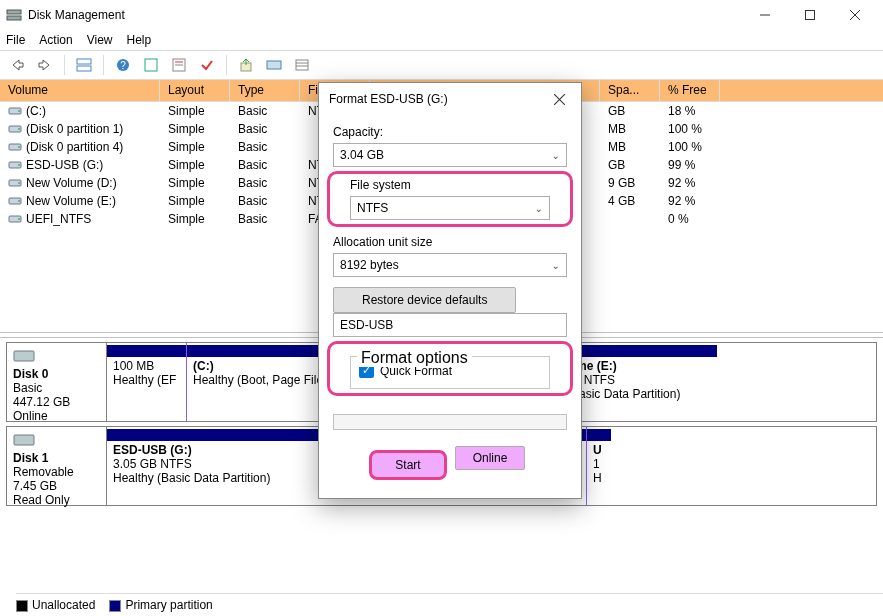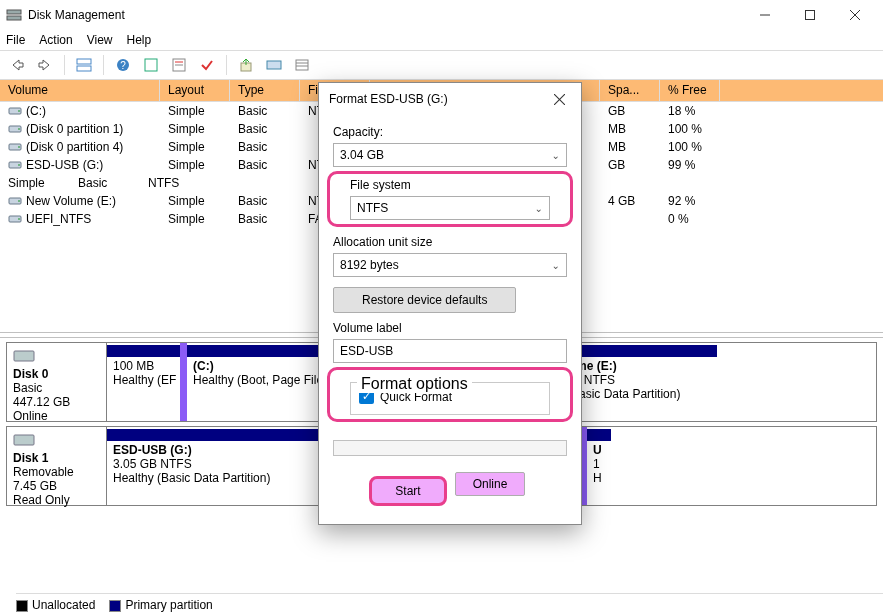--- a/index.html
+++ b/index.html
@@ -38,21 +38,21 @@
   .vicon { width:14px; height:14px; margin-right:4px; display:inline-block; }
 
   .hsep { height: 6px; background: #fff; border-top:1px solid #c0c0c0; border-bottom:1px solid #c0c0c0; }
 
   
   .diskpane { padding: 0; }
   .diskrow { display: flex; border: 1px solid #808080; margin: 4px 6px; height: 80px; background:#fff; }
   .diskhdr { width: 100px; border-right: 1px solid #808080; padding: 4px 6px; display:flex; flex-direction:column; font-size:12px; }
   .diskhdr .dicon { width:22px; height:18px; margin-bottom:2px; }
   .diskparts { flex:1; display:flex; }
-  .part { border-right: 7px solid #8b5cf6; display:flex; flex-direction:column; padding: 2px 6px; font-size:12px; overflow:hidden; }
+  .part { border-right: 1px solid #8b5cf6; display:flex; flex-direction:column; padding: 2px 6px; font-size:12px; overflow:hidden; }
   .part:last-child { border-right: none; }
   .part .stripe { height: 12px; margin: 0 -6px 2px -6px; background: #000080; }
   .part .pname { font-weight: bold; white-space:nowrap; }
   .part .pinfo { white-space:nowrap; }
 
   
   .legend { position:absolute; bottom:4px; left:16px; display:flex; gap:14px; align-items:center; font-size:12px; border-top:1px solid #dcdcdc; width:calc(100% - 12px); padding-top:4px; background:#fff; }
   .sw { width:12px; height:12px; display:inline-block; border:1px solid #888; margin-right:4px; vertical-align:middle; }
   .sw.un { background:#000; } .sw.pp { background:#000080; }
 
@@ -244,20 +244,27 @@
         <span>ESD-USB (G:)</span>
       </div>
       <div class="col lay">Simple</div>
       <div class="col typ">Basic</div>
       <div class="col fs">NTFS</div>
       <div class="col status" style="width:230px"></div>
       <div class="col cap">GB</div>
       <div class="col free">99 %</div>
     </div>
     <div class="row">
+      <div class="col vol">
+        <span class="vicon"><svg viewBox="0 0 14 14">
+            <rect x="1" y="4" width="12" height="6" rx="1" fill="#c8d4e0" stroke="#6a7a8a"></rect>
+            <circle cx="11" cy="7" r="1" fill="#5a6"></circle>
+          </svg></span>
+        <span>New Volume (D:)</span>
+      </div>
       <div class="col lay">Simple</div>
       <div class="col typ">Basic</div>
       <div class="col fs">NTFS</div>
       <div class="col status" style="width:230px"></div>
       <div class="col cap">9 GB</div>
       <div class="col free">92 %</div>
     </div>
     <div class="row">
       <div class="col vol">
         <span class="vicon"><svg viewBox="0 0 14 14">
@@ -390,21 +397,20 @@
       <div class="lbl">Allocation unit size</div>
       <div class="select">
         <span>8192 bytes</span>
         <span class="caret">⌄</span>
       </div>
 
       <div class="rbtn">
           <span>Restore device defaults</span>
         </div>
 
-      <div class="lbl">Volume label</div>
       <div class="tbox">
           <span>ESD-USB</span>
         </div>
 
       <div class="hl">
         <div class="fgroup">
           <span class="flabel">Format options</span>
           <div class="chk">
             <span class="chkbox">✓</span>
             <span>Quick Format</span>

